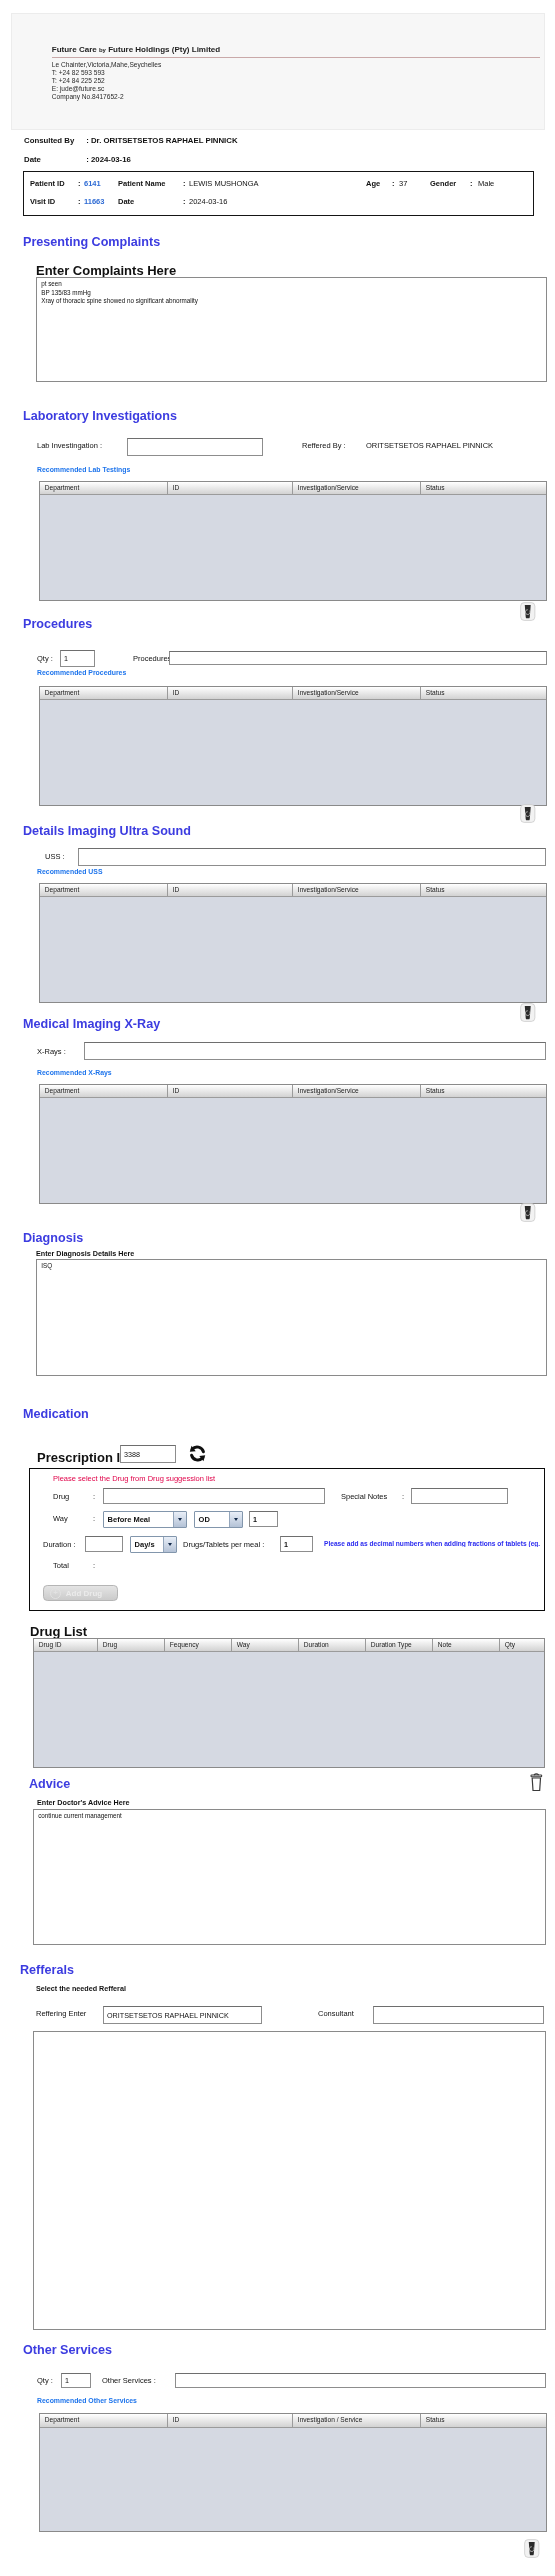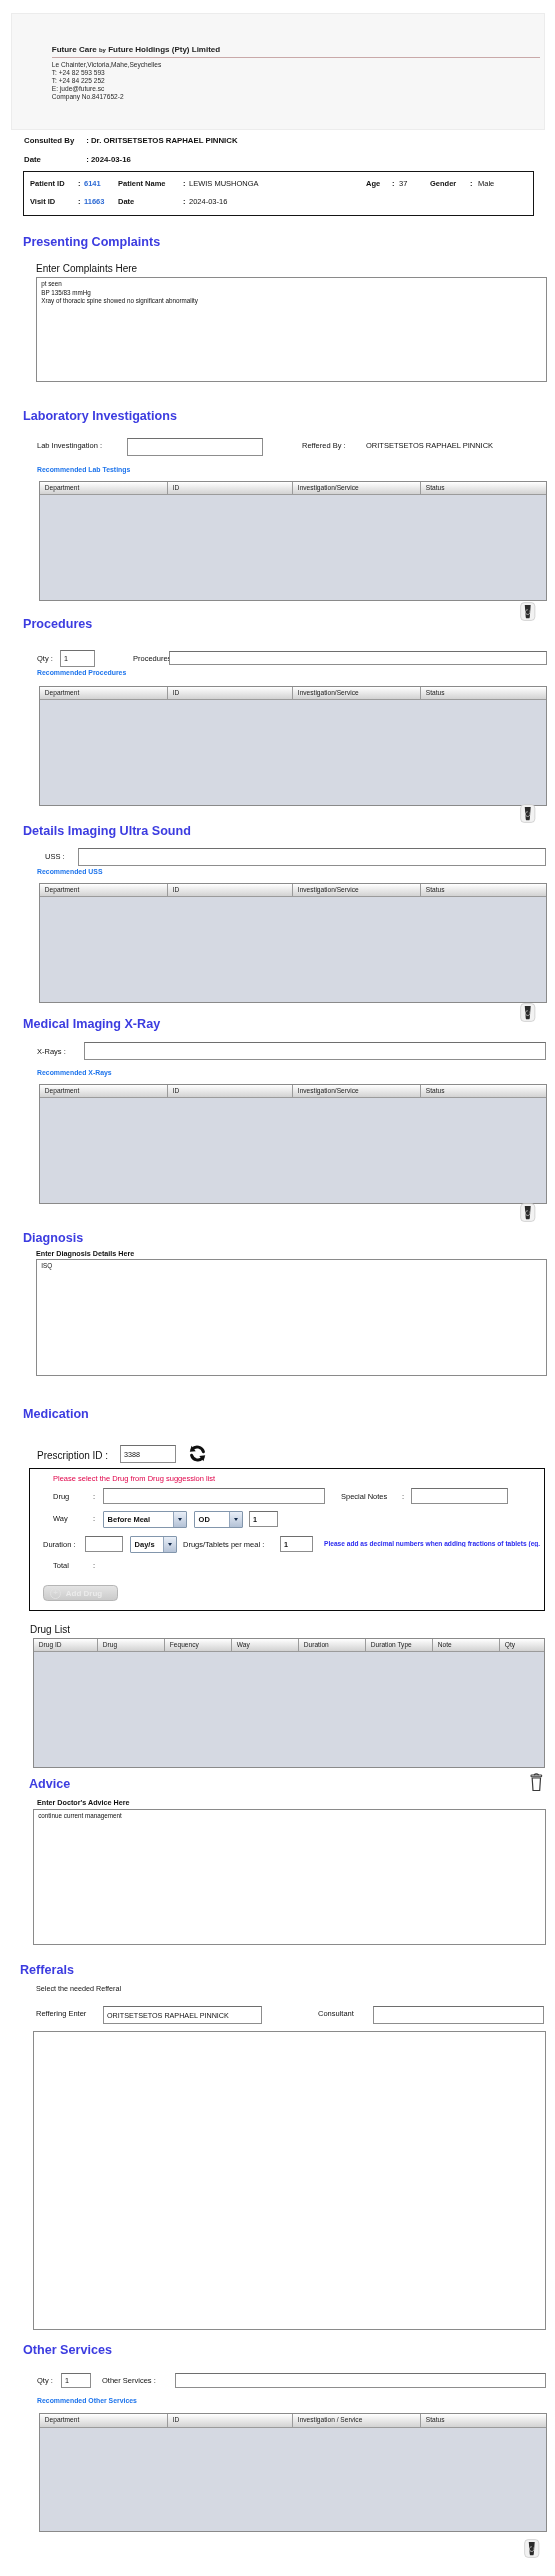--- a/index.html
+++ b/index.html
@@ -21,21 +21,21 @@
   .meta-row{position:absolute;left:24px;font-size:7.8px;font-weight:bold;color:#111;white-space:nowrap;}
   .meta-row .lbl{display:inline-block;width:60px;}
   
   .pbox{position:absolute;left:23px;top:171px;width:511px;height:45px;border:1.2px solid #151515;background:#fff;box-sizing:border-box;}
   .pbox span{position:absolute;font-size:7.5px;white-space:nowrap;}
   .plbl{font-weight:bold;color:#111;}
   .pval{font-weight:normal;color:#111;}
   .pid{font-weight:bold;color:#2e6bd4;}
   
   .heading{position:absolute;left:23px;font-size:12.6px;font-weight:bold;color:#3c3ce0;white-space:nowrap;}
-  .subhead{position:absolute;font-size:10px;font-weight:normal;color:#111;white-space:nowrap;}
+  .subhead{position:absolute;font-size:13px;font-weight:bold;color:#111;white-space:nowrap;}
   .plainlbl{position:absolute;font-size:7.5px;color:#111;white-space:nowrap;}
   .bluelink{position:absolute;font-size:6.9px;font-weight:bold;color:#1d74ec;white-space:nowrap;}
   .redhint{position:absolute;font-size:7.5px;color:#e00048;white-space:nowrap;}
   .bluehint{position:absolute;font-size:6.6px;font-weight:600;color:#2b2bef;white-space:nowrap;overflow:hidden;}
   .bigtext{position:absolute;border:0.6px solid #8a8a8a;background:#fff;font-family:"Liberation Sans",sans-serif;
            font-size:6.3px;line-height:1.4;color:#111;padding:1.8px 4.2px;box-sizing:border-box;resize:none;outline:none;}
   .inp{position:absolute;border:0.6px solid #8d8d8d;border-top-color:#6e6e6e;background:#fff;font-family:"Liberation Sans",sans-serif;
        font-size:7.2px;color:#111;padding:1.2px 3px;box-sizing:border-box;outline:none;}
   .inp.bold{font-weight:bold;}
   
@@ -288,21 +288,21 @@
       <path d="M10 5 q4 -4 8 0" fill="none" stroke="#3a3a3a" stroke-width="2"></path>
       <rect x="5" y="5" width="18" height="3" rx="1.2" fill="none" stroke="#3a3a3a" stroke-width="1.8"></rect>
       <path d="M7 10 h14 l-1.4 21 h-11.2 z" fill="none" stroke="#3a3a3a" stroke-width="2"></path>
     </svg>
   </div>
   <div class="heading" style="left:29px;top:1777px;">Advice</div>
   <div class="plainlbl" style="left:37px;top:1798px;font-weight:600;font-size:7.2px;">Enter Doctor's Advice Here</div>
   <textarea class="bigtext" style="left: 33px; top: 1809px; width: 513px; height: 136px;">continue current management</textarea>
 
   <div class="heading" style="left:20px;top:1963px;">Refferals</div>
-  <div class="plainlbl" style="left:36px;top:1984px;font-weight:400;font-size:7.2px;">Select the needed Refferal</div>
+  <div class="plainlbl" style="left:36px;top:1984px;font-weight:700;font-size:7.2px;">Select the needed Refferal</div>
   <div class="plainlbl" style="left:36px;top:2009px;">Reffering Enter</div>
   <input class="inp" style="left: 103px; top: 2006px; width: 159px; height: 18px;" value="ORITSETSETOS RAPHAEL PINNICK">
   <div class="plainlbl" style="left:318px;top:2009px;">Consultant</div>
   <input class="inp" style="left: 373px; top: 2006px; width: 171px; height: 18px;" value="">
   <div class="refbox"></div>
 
   <div class="heading" style="top:2343px;">Other Services</div>
   <div class="plainlbl" style="left:37px;top:2376px;">Qty :</div>
   <input class="inp" style="left: 61px; top: 2373px; width: 30px; height: 15px;" value="1">
   <div class="plainlbl" style="left:102px;top:2376px;">Other Services :</div>

